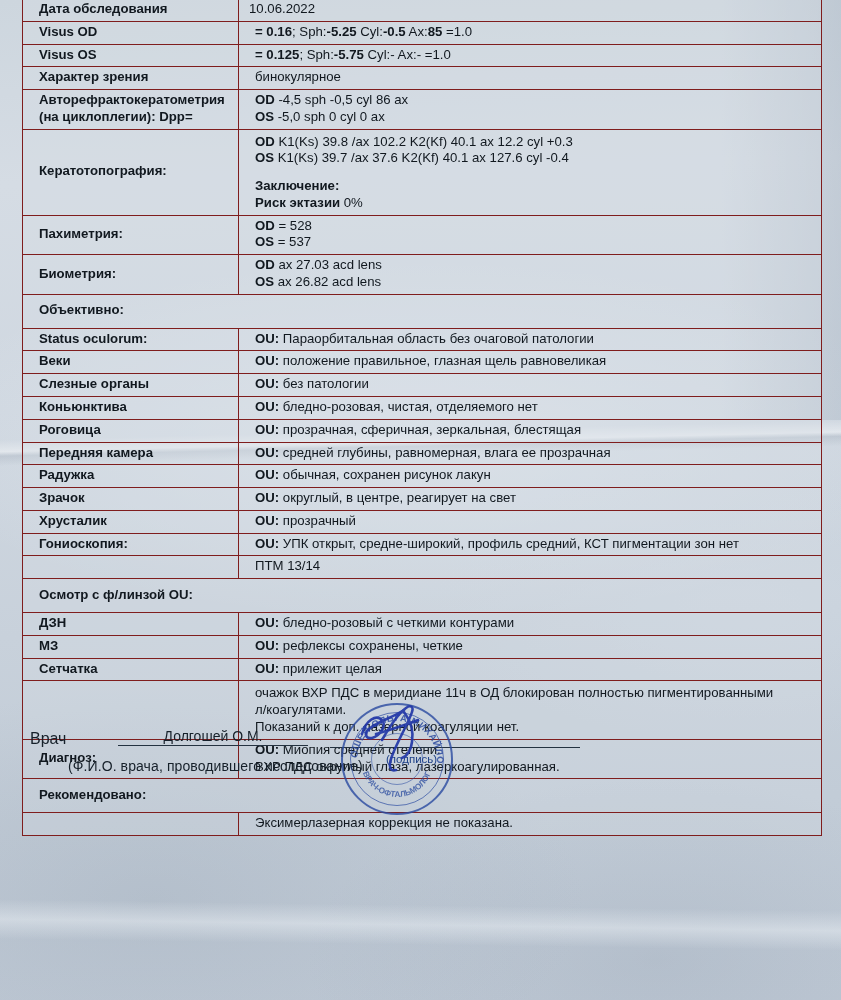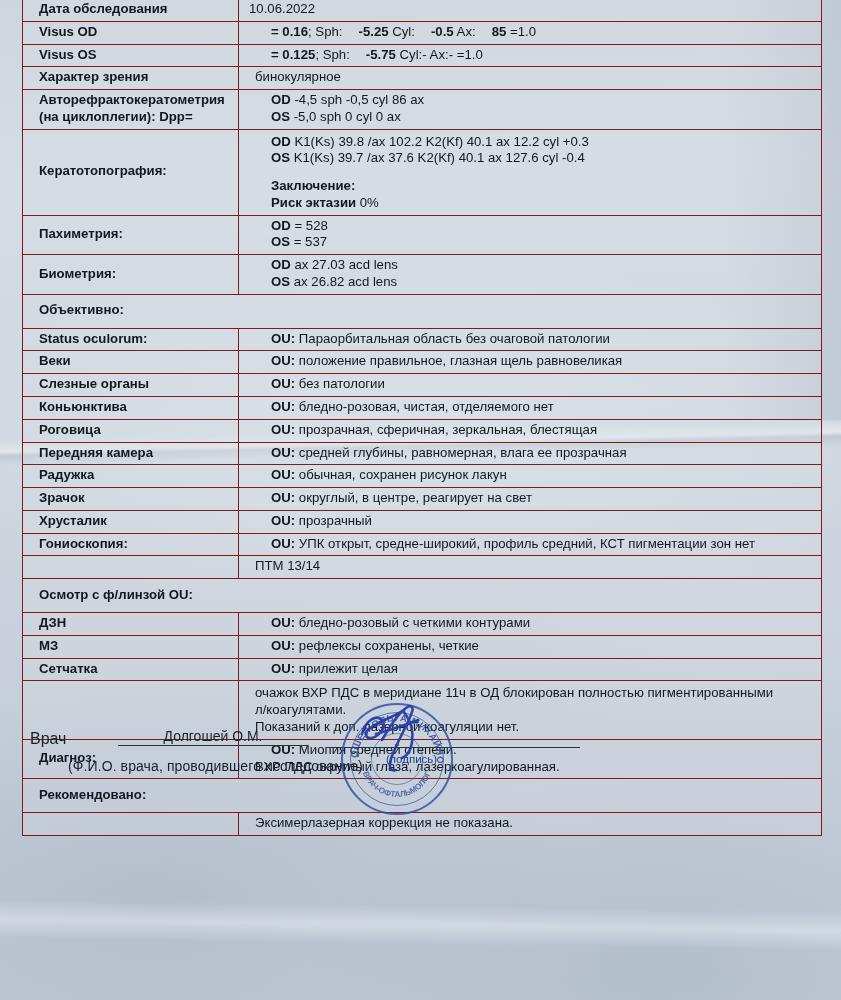--- a/index.html
+++ b/index.html
@@ -68,21 +68,21 @@
     border: 1px solid #7f1d1d;
     padding: 2px 6px 3px 16px;
     vertical-align: middle;
     line-height: 1.27;
     background: rgba(214,222,230,0.30);
   }
   col.lab { width: 216px; }
 
   .lbl   { font-weight: bold; }
   .val   { font-weight: normal; }
-  .b     { font-weight: bold; margin-left: 16px; }
+  .b     { font-weight: bold; }
   .pad-l { padding-left: 10px !important; }
   .tall  { height: 34px; margin-top: 6px; }
   .vt    { vertical-align: top; padding-top: 4px !important; }
   .gap { display: block; height: 11px; }
 
   
   #sign {
     position: absolute;
     left: 30px;
     top: 726px;

